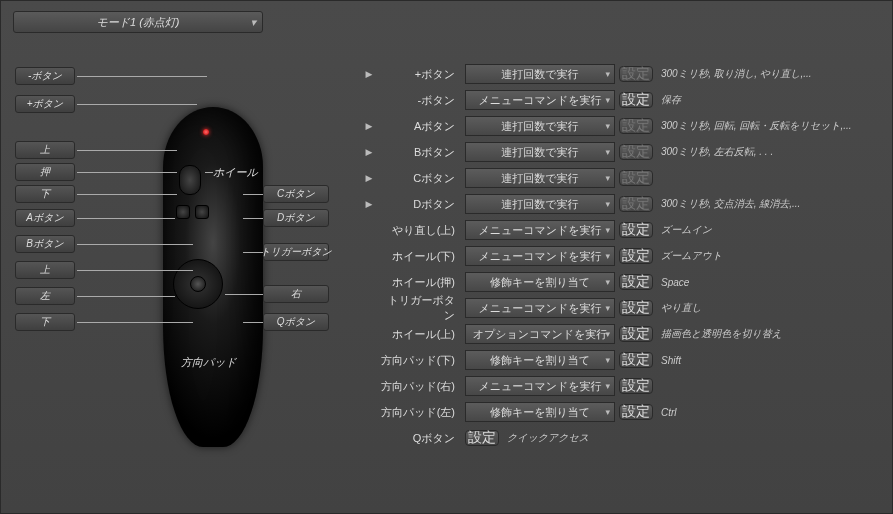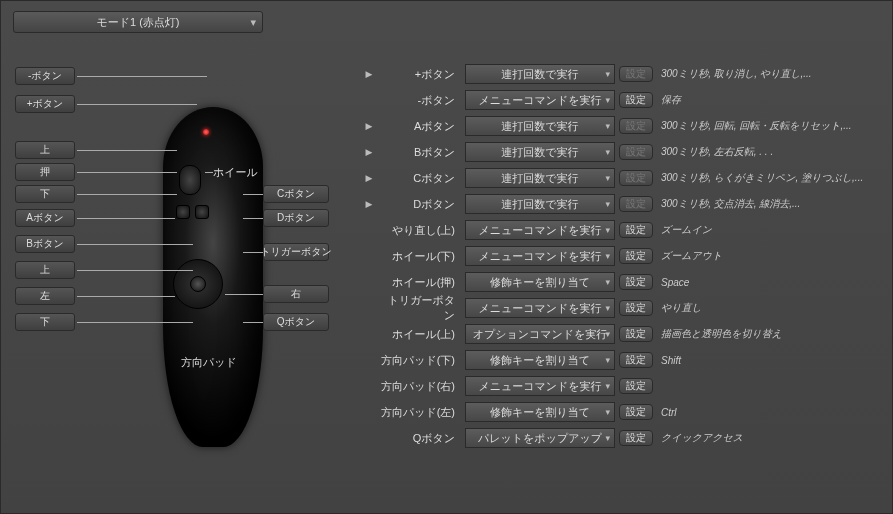--- a/index.html
+++ b/index.html
@@ -41,20 +41,21 @@
     font-size: 11px;
     cursor: pointer;
   }
   .body {
     display: flex;
     padding: 10px 12px;
     gap: 10px;
   }
   .left {
     width: 340px;
+    font-style: italic;
   }
   .mode-select {
     width: 250px;
     height: 22px;
     background: linear-gradient(#5a5a5a, #444);
     border: 1px solid #2a2a2a;
     border-radius: 3px;
     display: flex;
     align-items: center;
     justify-content: center;
@@ -158,21 +159,21 @@
   .dropdown::after {
     content: "▾";
     position: absolute; right: 4px; color: #bbb; font-size: 9px;
   }
   .cfg-btn {
     width: 34px; height: 16px;
     background: linear-gradient(#5a5a5a,#454545);
     border: 1px solid #2a2a2a;
     border-radius: 4px;
     display: flex; align-items: center; justify-content: center;
-    font-size: 10px;
+    font-size: 14px;
     cursor: pointer;
   }
   .cfg-btn.disabled { color: #777; text-shadow: 1px 1px 0 #555; cursor: default; }
   .detail {
     flex: 1;
     color: #ccc;
     font-size: 10px;
     white-space: nowrap;
     overflow: hidden;
     text-overflow: ellipsis;
@@ -278,21 +279,20 @@
           <div class="cfg-btn disabled">設定</div>
           <div class="detail">300ミリ秒, 左右反転, . . .</div>
         </div>
         <div class="row">
           <div class="exp-arrow">▶</div>
           <div class="row-label">Cボタン</div>
           <div class="dropdown">
             <span>連打回数で実行</span>
           </div>
           <div class="cfg-btn disabled">設定</div>
-          <div class="detail">300ミリ秒, らくがきミリペン, 塗りつぶし,...</div>
         </div>
         <div class="row">
           <div class="exp-arrow">▶</div>
           <div class="row-label">Dボタン</div>
           <div class="dropdown">
             <span>連打回数で実行</span>
           </div>
           <div class="cfg-btn disabled">設定</div>
           <div class="detail">300ミリ秒, 交点消去, 線消去,...</div>
         </div>
@@ -363,22 +363,19 @@
           <div class="row-label">方向パッド(左)</div>
           <div class="dropdown">
             <span>修飾キーを割り当て</span>
           </div>
           <div class="cfg-btn">設定</div>
           <div class="detail">Ctrl</div>
         </div>
         <div class="row">
           <div class="exp-arrow"></div>
           <div class="row-label">Qボタン</div>
-          <div class="dropdown">
-            <span>パレットをポップアップ</span>
-          </div>
           <div class="cfg-btn">設定</div>
           <div class="detail">クイックアクセス</div>
         </div>
       </div>
 
   </div>
 </div>
 
 </body></html>

